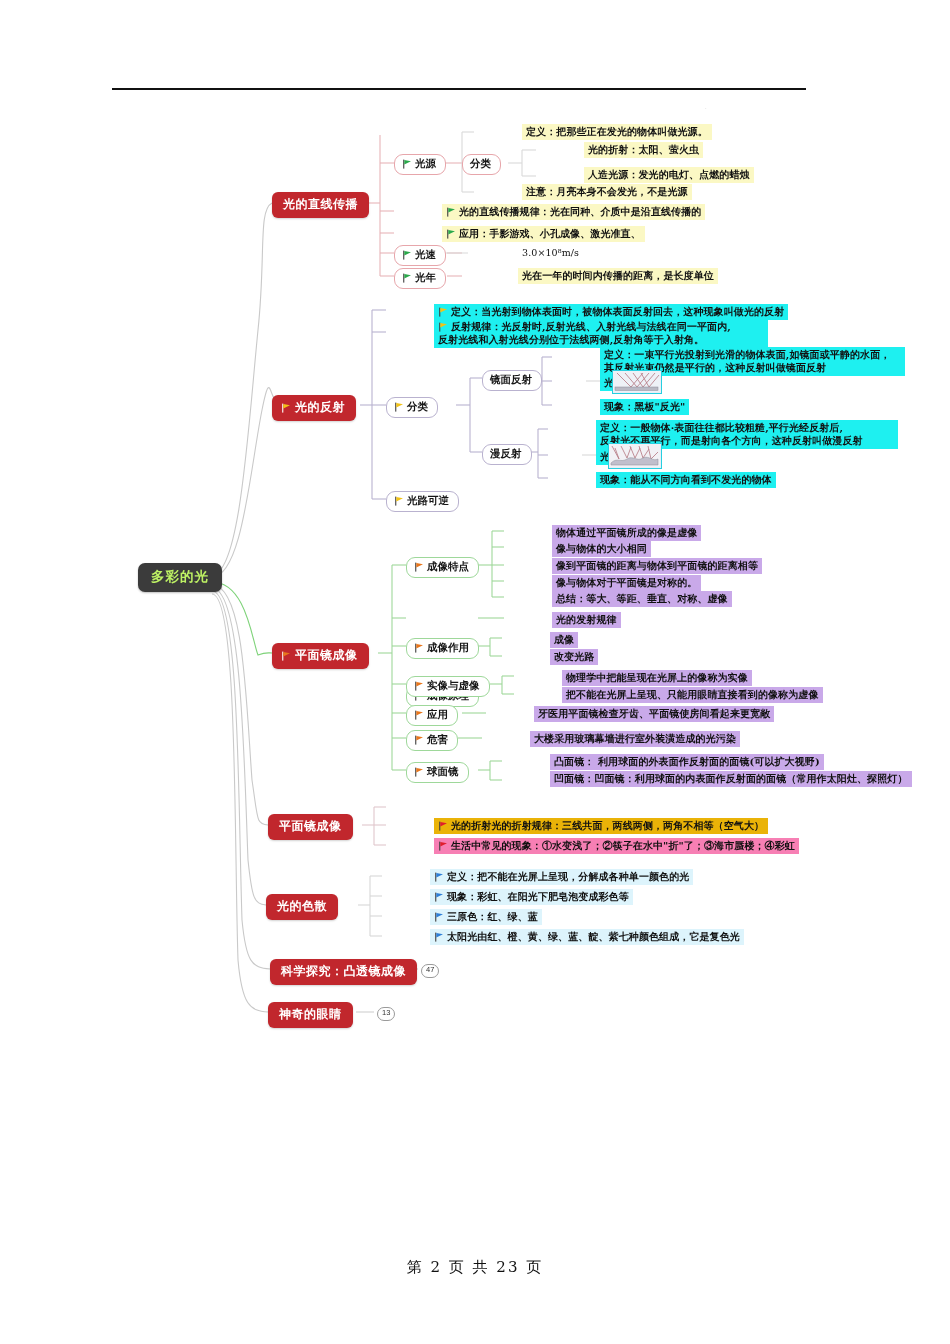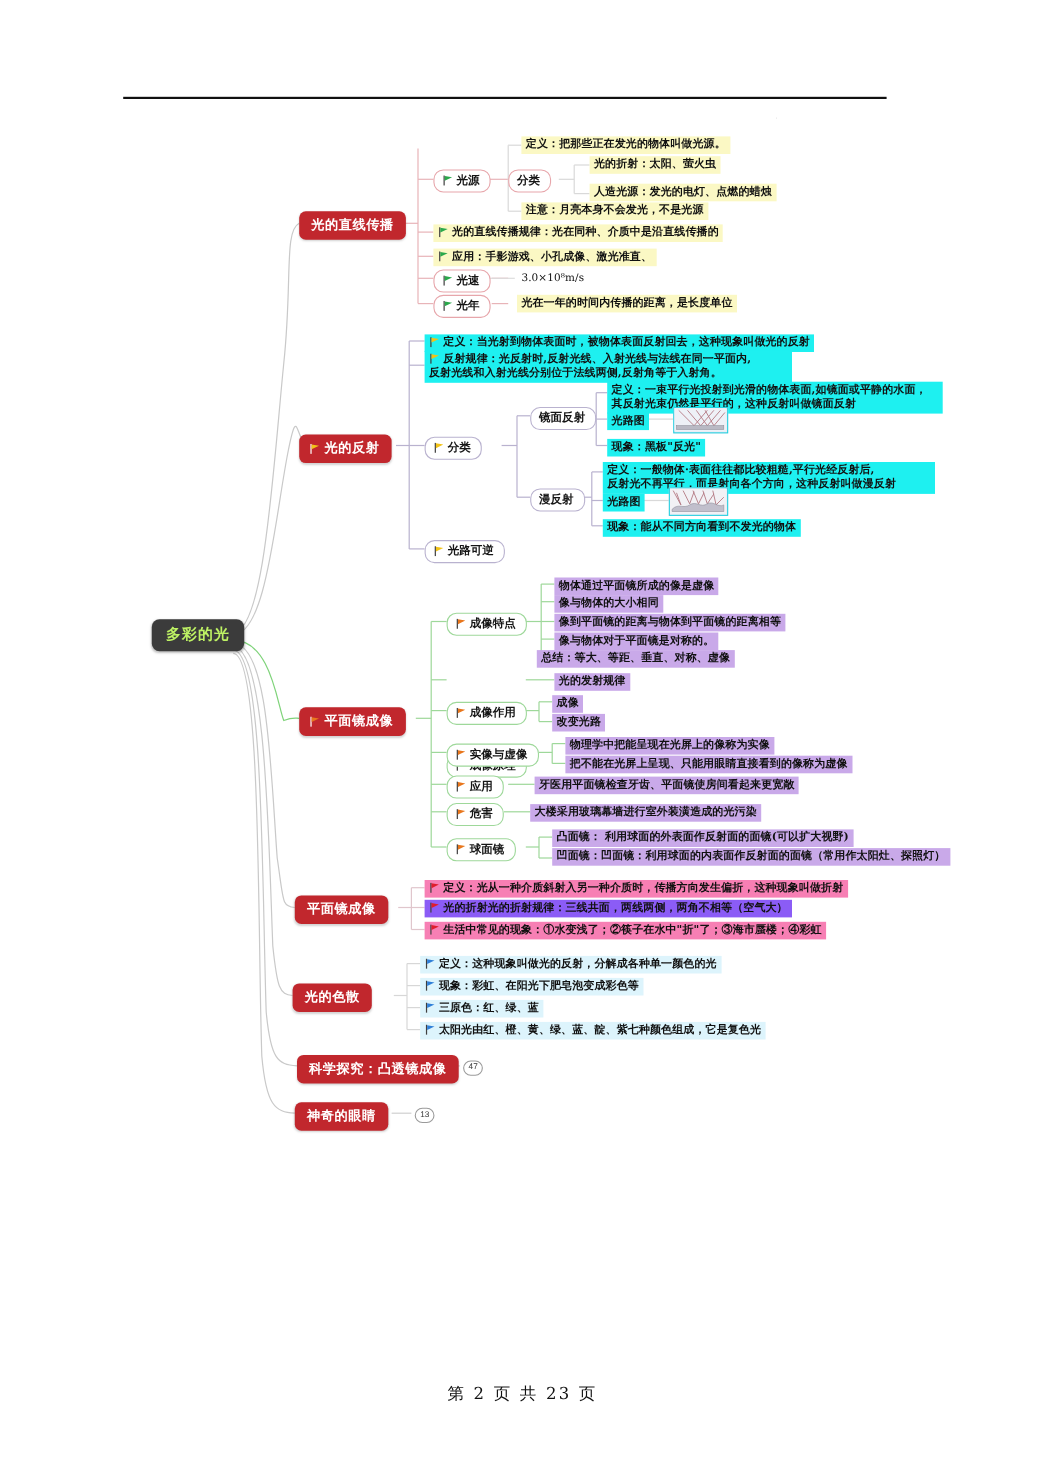--- a/index.html
+++ b/index.html
@@ -55,30 +55,30 @@
     background:#fff;border:1px solid #b7a8d8;border-radius:9px;
     padding:2px 9px 3px 7px;font-size:10.5px;color:#151515;font-weight:bold;
   }
   .sub.red{border-color:#e7a6ab;}
   .sub.grey{border-color:#b9b2cf;}
   .sub.green{border-color:#9ed89a;}
   .sub .fl{margin-right:3px;}
 
   .leaf{
     padding:1px 4px 2px 4px;font-size:10px;font-weight:bold;line-height:1.32;
-    color:#111;letter-spacing:.1px;
+    color:#111;letter-spacing:.1px;margin-left:48px;
   }
   .leaf.l2{line-height:1.3;}
   .leaf .fl{margin-right:3px;}
 
   
   .hl-yellow{background:#fbf8c4;}
   .hl-cyan{background:#1ef0f0;}
   .hl-purple{background:#c9a9e9;}
-  .hl-pink{background:#8b5cf6;}
+  .hl-pink{background:#eab308;}
   .hl-rose{background:#f77fb4;}
   .hl-ice{background:#ddf4fc;}
   .plain{background:transparent;}
 
   
   .fl{
     display:inline-block;width:10px;height:10px;position:relative;top:1px;
     vertical-align:-1px;
   }
   .fl svg{display:block;}
@@ -383,21 +383,21 @@
     <span class="fl"><svg width="10" height="10" viewBox="0 0 10 10">
           <rect x="1.2" y="0.6" width="1.1" height="9" fill="#3f3f3f"></rect>
           <path d="M2.3 1 L9 2.2 L2.3 5.4 Z" fill="#e8761c"></path>
         </svg></span><span>成像特点</span>
   </div>
 
   <div class="node leaf hl-purple" style="left:504px;top:525px;">物体通过平面镜所成的像是虚像</div>
   <div class="node leaf hl-purple" style="left:504px;top:541px;">像与物体的大小相同</div>
   <div class="node leaf hl-purple" style="left:504px;top:558px;">像到平面镜的距离与物体到平面镜的距离相等</div>
   <div class="node leaf hl-purple" style="left:504px;top:575px;">像与物体对于平面镜是对称的。</div>
-  <div class="node leaf hl-purple" style="left:488px;top:591px;">总结：等大、等距、垂直、对称、虚像</div>
+  <div class="node leaf hl-purple" style="left:504px;top:591px;">总结：等大、等距、垂直、对称、虚像</div>
 
   <div class="node sub green" style="left:406px;top:642px;margin-top:44px;">
     <span class="fl"><svg width="10" height="10" viewBox="0 0 10 10">
           <rect x="1.2" y="0.6" width="1.1" height="9" fill="#3f3f3f"></rect>
           <path d="M2.3 1 L9 2.2 L2.3 5.4 Z" fill="#e8761c"></path>
         </svg></span><span>成像原理</span>
   </div>
   <div class="node leaf hl-purple" style="left:504px;top:612px;">光的发射规律</div>
 
   <div class="node sub green" style="left:406px;top:638px;">
@@ -438,46 +438,40 @@
     <span class="fl"><svg width="10" height="10" viewBox="0 0 10 10">
           <rect x="1.2" y="0.6" width="1.1" height="9" fill="#3f3f3f"></rect>
           <path d="M2.3 1 L9 2.2 L2.3 5.4 Z" fill="#e8761c"></path>
         </svg></span><span>球面镜</span>
   </div>
   <div class="node leaf hl-purple" style="left:502px;top:754px;">凸面镜： 利用球面的外表面作反射面的面镜(可以扩大视野)</div>
   <div class="node leaf hl-purple" style="left:502px;top:771px;">凹面镜：凹面镜：利用球面的内表面作反射面的面镜（常用作太阳灶、探照灯）</div>
 
   <div class="node main" style="left:268px;top:814px;">平面镜成像</div>
 
-  <div class="node leaf hl-rose" style="left:386px;top:800px;">
-    <span class="fl"><svg width="10" height="10" viewBox="0 0 10 10">
-          <rect x="1.2" y="0.6" width="1.1" height="9" fill="#3f3f3f"></rect>
-          <path d="M2.3 1 L9 2.2 L2.3 5.4 Z" fill="#e01d2d"></path>
-        </svg></span><span>定义：光从一种介质斜射入另一种介质时，传播方向发生偏折，这种现象叫做折射</span>
-  </div>
   <div class="node leaf hl-pink" style="left:386px;top:818px;">
     <span class="fl"><svg width="10" height="10" viewBox="0 0 10 10">
           <rect x="1.2" y="0.6" width="1.1" height="9" fill="#3f3f3f"></rect>
           <path d="M2.3 1 L9 2.2 L2.3 5.4 Z" fill="#e01d2d"></path>
         </svg></span><span>光的折射光的折射规律：三线共面，两线两侧，两角不相等（空气大）</span>
   </div>
   <div class="node leaf hl-rose" style="left:386px;top:838px;">
     <span class="fl"><svg width="10" height="10" viewBox="0 0 10 10">
           <rect x="1.2" y="0.6" width="1.1" height="9" fill="#3f3f3f"></rect>
           <path d="M2.3 1 L9 2.2 L2.3 5.4 Z" fill="#e01d2d"></path>
         </svg></span><span>生活中常见的现象：①水变浅了；②筷子在水中"折"了；③海市蜃楼；④彩虹</span>
   </div>
 
   <div class="node main" style="left:266px;top:894px;">光的色散</div>
 
   <div class="node leaf hl-ice" style="left:382px;top:869px;">
     <span class="fl"><svg width="10" height="10" viewBox="0 0 10 10">
           <rect x="1.2" y="0.6" width="1.1" height="9" fill="#3f3f3f"></rect>
           <path d="M2.3 1 L9 2.2 L2.3 5.4 Z" fill="#2f7fd8"></path>
-        </svg></span><span>定义：这种现象叫做光的反射，分解成各种单一颜色的光</span>
+        </svg></span><span>定义：把不能在光屏上呈现，分解成各种单一颜色的光</span>
   </div>
   <div class="node leaf hl-ice" style="left:382px;top:889px;">
     <span class="fl"><svg width="10" height="10" viewBox="0 0 10 10">
           <rect x="1.2" y="0.6" width="1.1" height="9" fill="#3f3f3f"></rect>
           <path d="M2.3 1 L9 2.2 L2.3 5.4 Z" fill="#2f7fd8"></path>
         </svg></span><span>现象：彩虹、在阳光下肥皂泡变成彩色等</span>
   </div>
   <div class="node leaf hl-ice" style="left:382px;top:909px;">
     <span class="fl"><svg width="10" height="10" viewBox="0 0 10 10">
           <rect x="1.2" y="0.6" width="1.1" height="9" fill="#3f3f3f"></rect>

